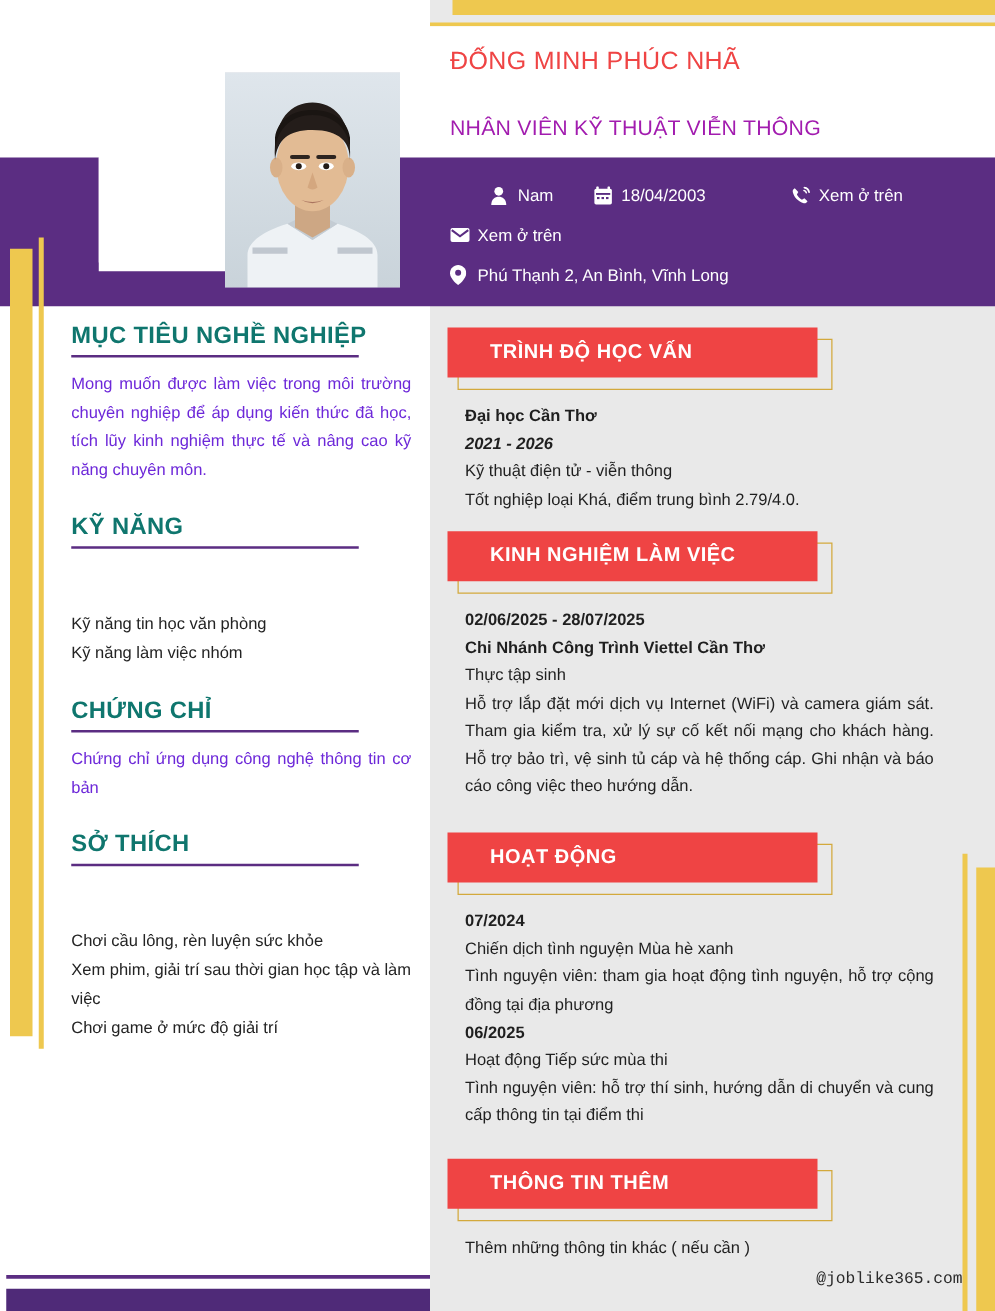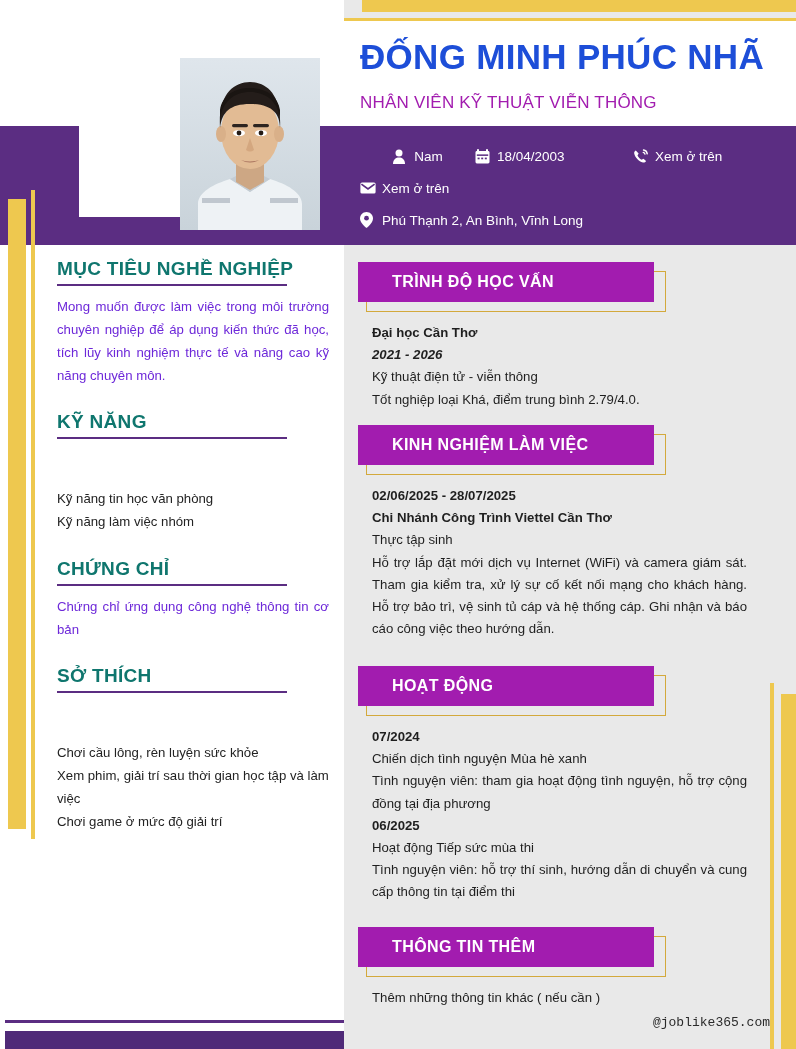--- a/index.html
+++ b/index.html
@@ -60,21 +60,21 @@
   
   .ybar-c{position:absolute;left:781px;top:694px;width:15px;height:355px;background:#eec84f;}
   .ybar-d{position:absolute;left:770px;top:683px;width:4px;height:366px;background:#eec84f;}
   
   .pline-bot{position:absolute;left:5px;top:1020px;width:339px;height:3px;background:#5b2d82;}
   .pblock-bot{position:absolute;left:5px;top:1031px;width:339px;height:18px;background:#4f2a78;}
 
   
   .name{
     position:absolute;left:360px;top:38px;width:430px;
-    font-size:35px;font-weight:bold;color:#1d4ed8;letter-spacing:0.3px;
+    font-size:20px;font-weight:normal;color:#ef4444;letter-spacing:0.3px;
     line-height:1.1;
   }
   .job-title{
     position:absolute;left:360px;top:93px;width:430px;
     font-size:17px;color:#a21caf;letter-spacing:0.2px;
   }
 
   
   .contact{
     position:absolute;left:360px;top:140px;width:430px;color:#ffffff;
@@ -111,21 +111,21 @@
   
   .rcol{position:absolute;left:344px;top:0;width:452px;}
   .rsec{position:absolute;width:452px;}
   .rhead-wrap{position:relative;height:50px;margin-left:14px;width:310px;}
   .rhead-outline{
     position:absolute;left:8px;top:9px;width:300px;height:41px;
     border:1.6px solid #d3a93c;box-sizing:border-box;background:transparent;
   }
   .rhead{
     position:absolute;left:0;top:0;width:296px;height:40px;
-    background:#a21caf;display:flex;align-items:center;
+    background:#ef4444;display:flex;align-items:center;
   }
   .rhead span{
     color:#ffffff;font-size:16px;font-weight:bold;letter-spacing:0.4px;
     padding-left:34px;text-transform:uppercase;
   }
   .rbody{
     margin-left:28px;width:375px;font-size:13.2px;color:#1f1f1f;
     line-height:1.68;padding-top:10px;
   }
   .rbody .b{font-weight:bold;}

